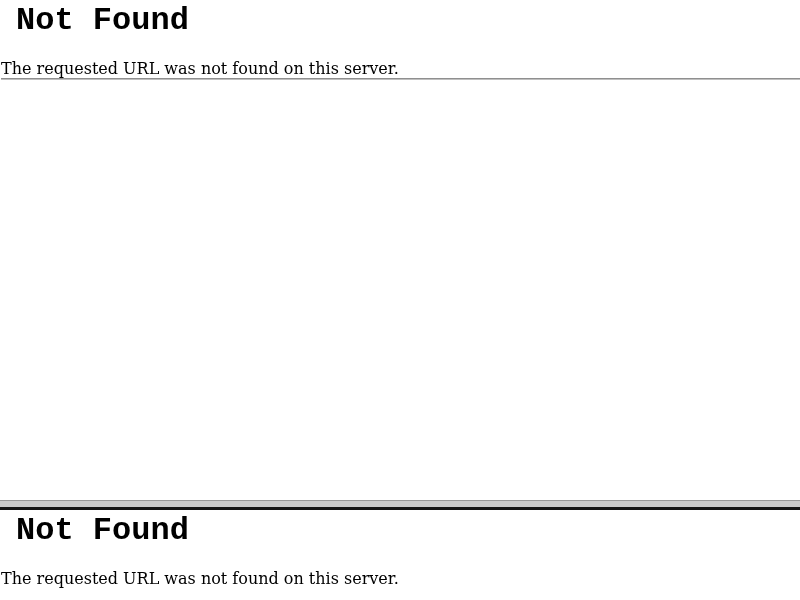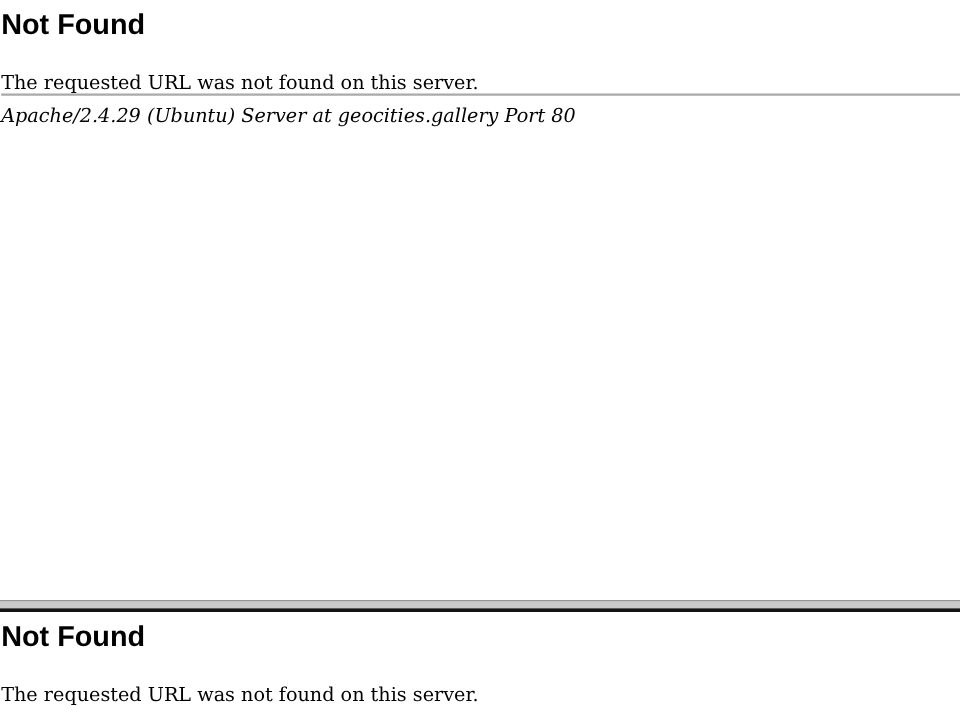--- a/index.html
+++ b/index.html
@@ -22,24 +22,25 @@
     height: 500px;
   }
   .frame-bottom {
     height: 87px;
   }
   .frame-content {
     padding: 2px 0 0 1px;
   }
   h1.nf-heading {
     margin: 0 0 21px 0;
-    font-size: 24px;
+    font-size: 32px;
     line-height: 37px;
     font-weight: bold;
-    font-family: Liberation Sans, sans-serif;
+    font-family: Liberation Mono, monospace;
+    padding-left: 15px;
   }
   p.nf-message {
     margin: 0 0;
     font-size: 16px;
     line-height: 18px;
   }
   hr.nf-rule {
     margin: 0;
     height: 0;
     border: none;
@@ -61,21 +62,20 @@
   }
 </style>
 </head>
 <body>
 
 <div class="frame frame-top">
   <div class="frame-content">
     <h1 class="nf-heading">Not Found</h1>
     <p class="nf-message">The requested URL was not found on this server.</p>
     <hr class="nf-rule">
-    <address class="nf-signature">Apache/2.4.29 (Ubuntu) Server at geocities.gallery Port 80</address>
   </div>
 </div>
 
 <div class="frame-divider"></div>
 
 <div class="frame frame-bottom">
   <div class="frame-content">
     <h1 class="nf-heading">Not Found</h1>
     <p class="nf-message">The requested URL was not found on this server.</p>
   </div>

